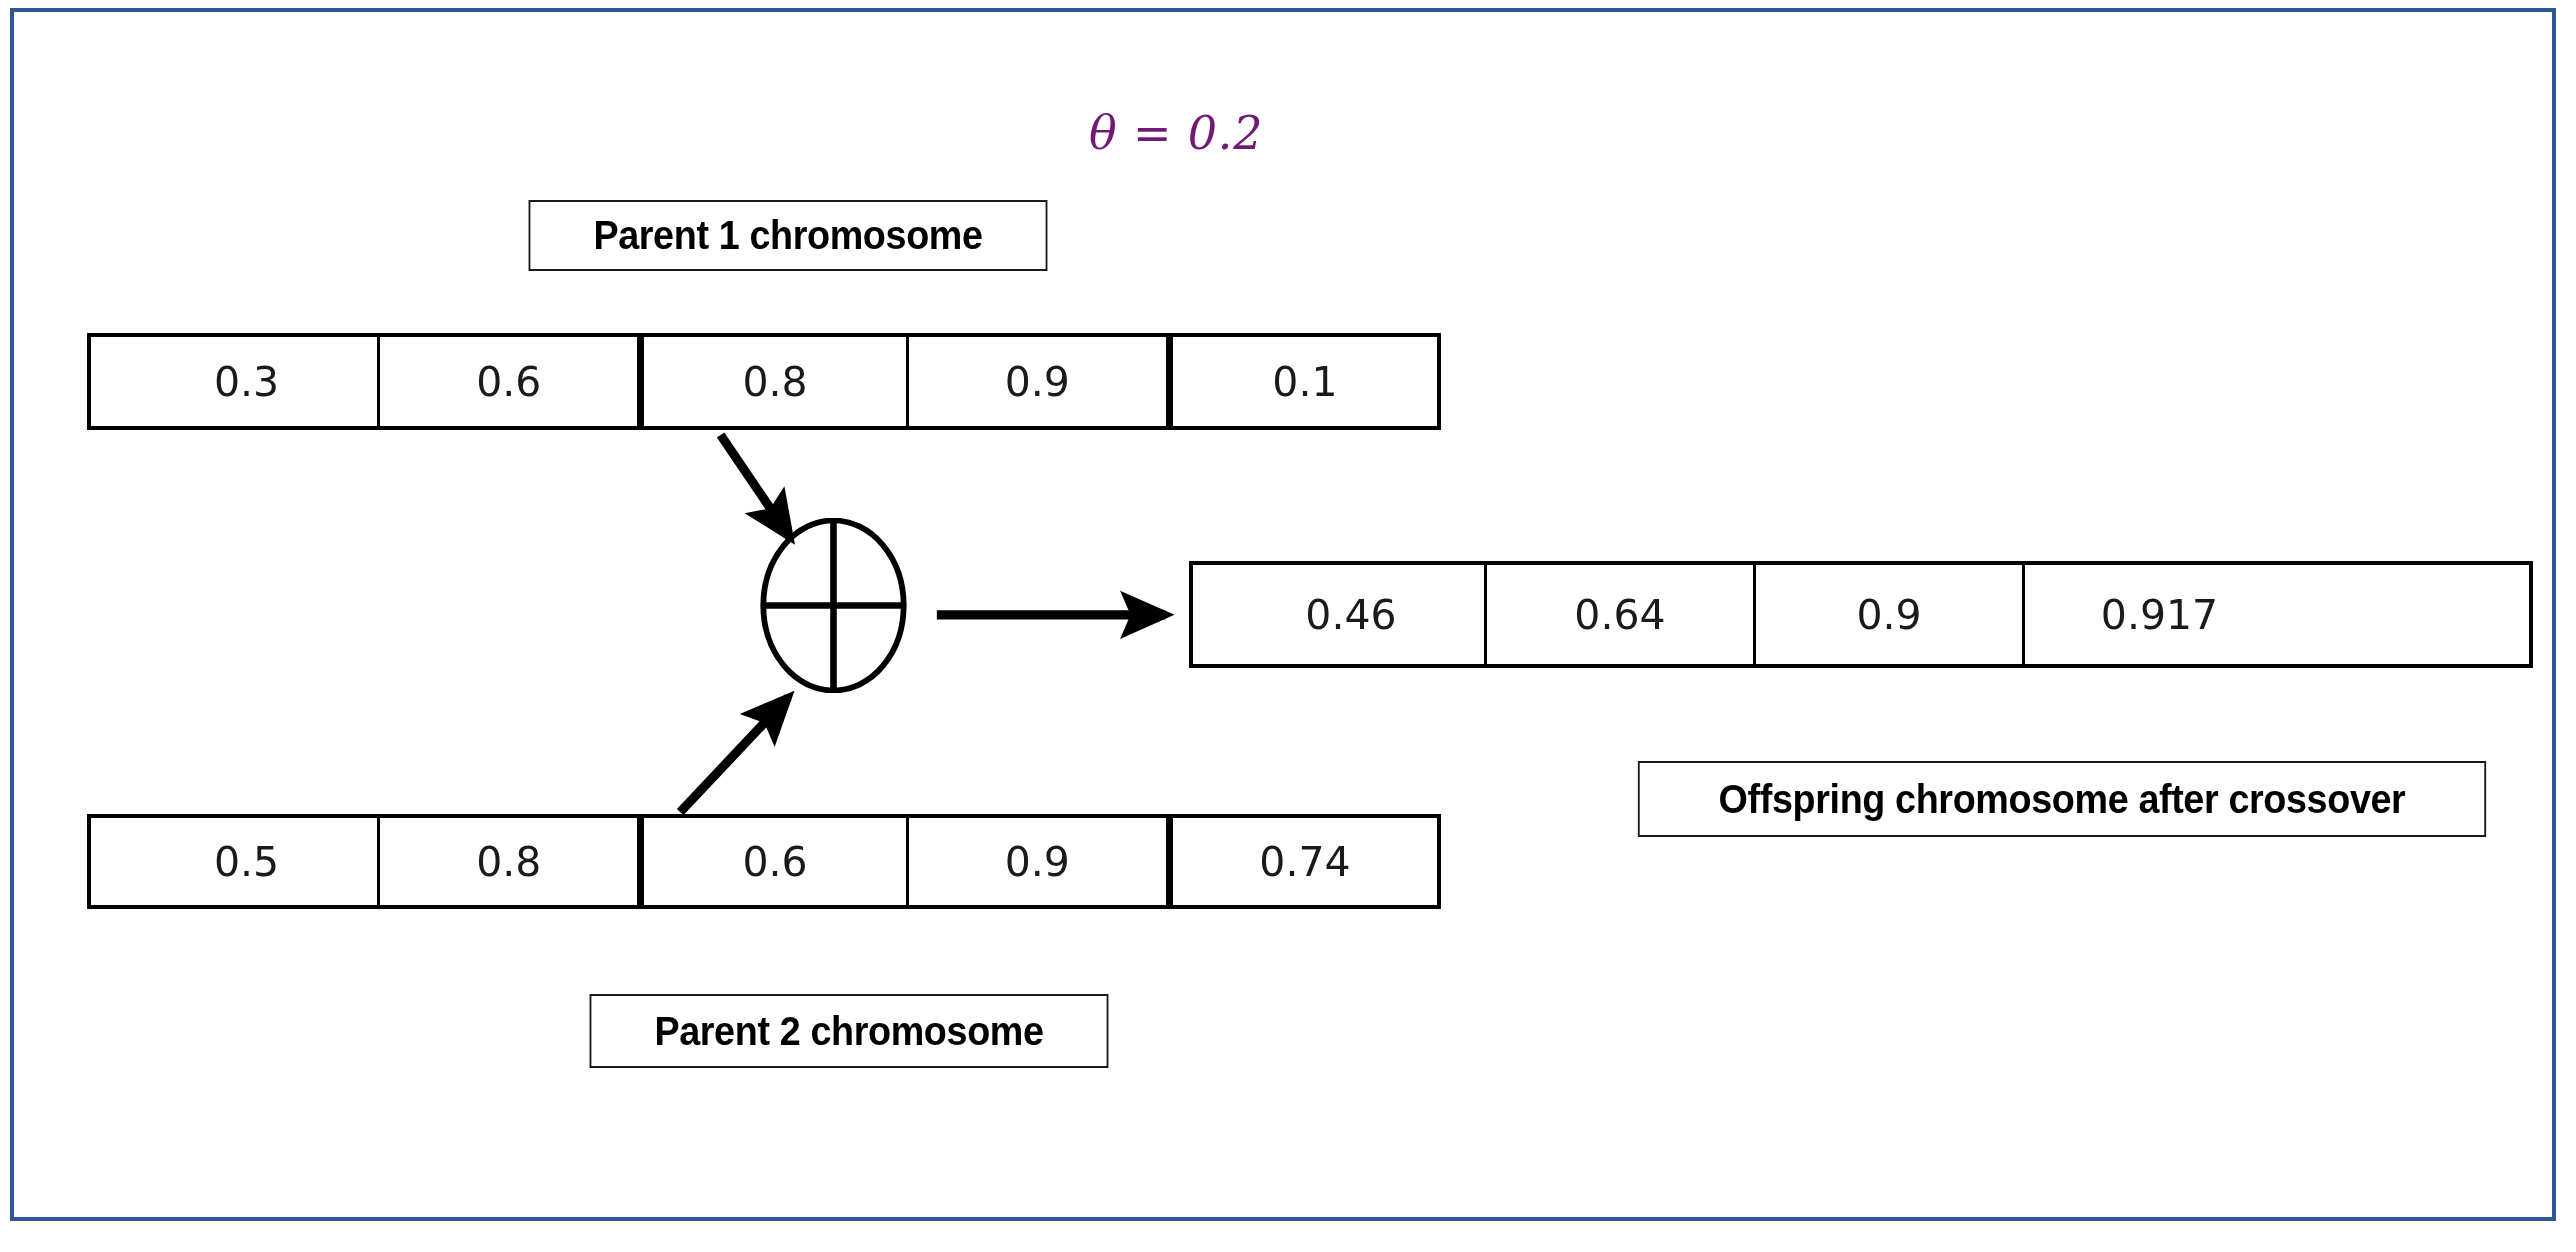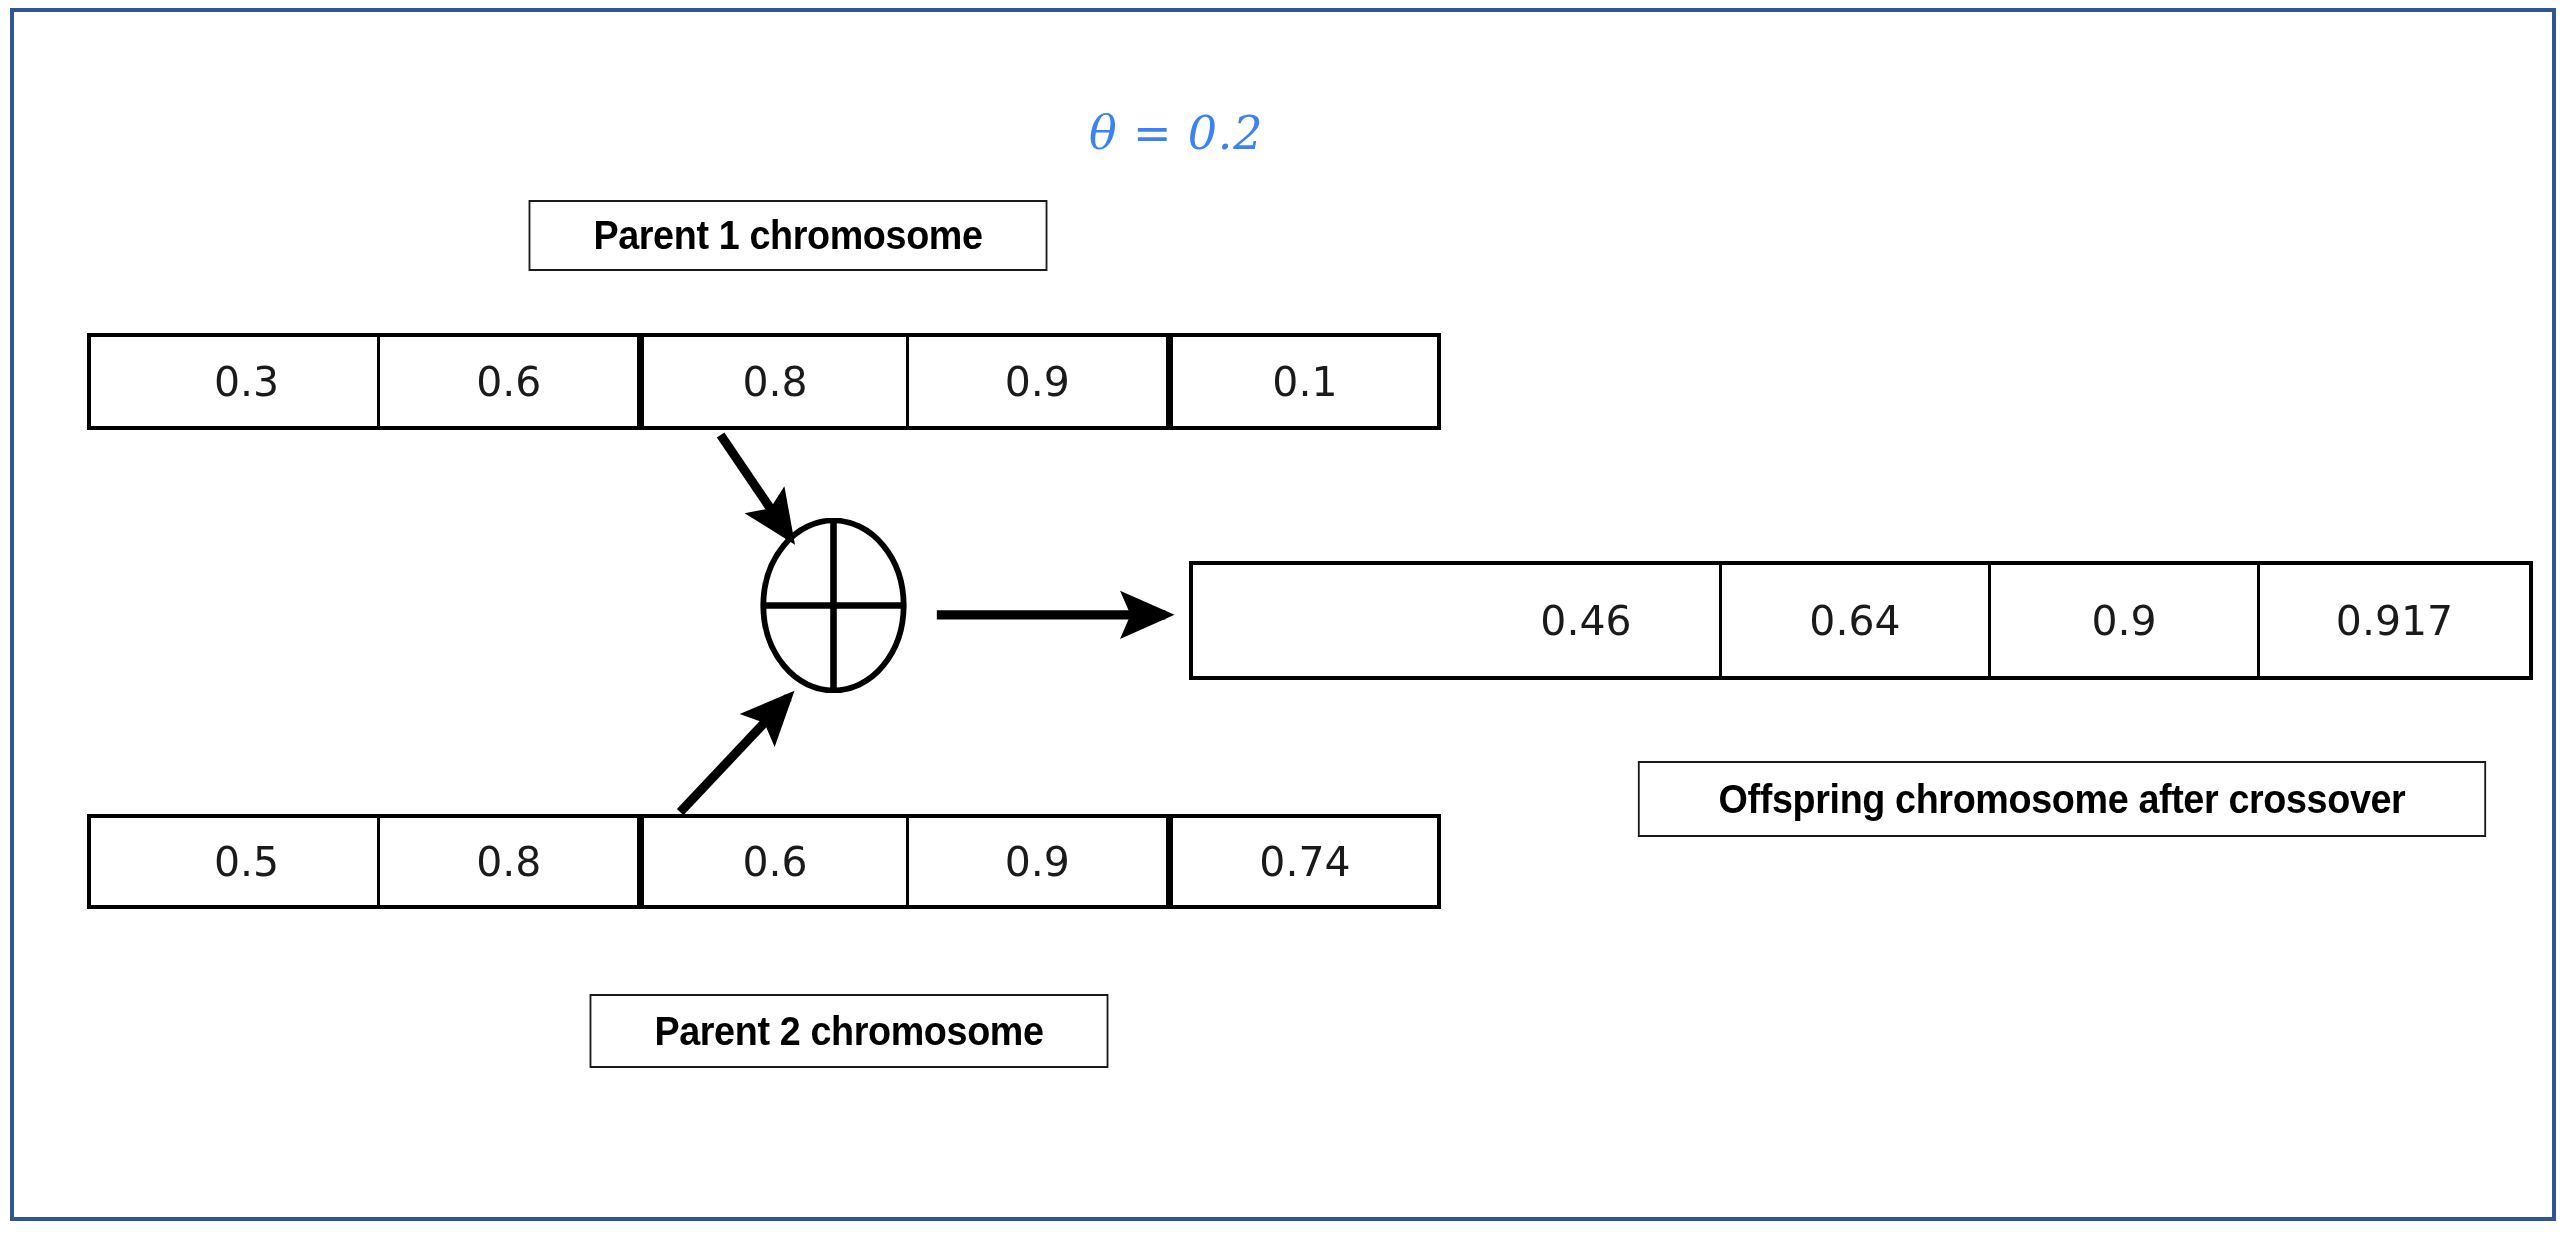--- a/index.html
+++ b/index.html
@@ -31,21 +31,21 @@
     background: #ffffff;
   }
   
   #theta-formula {
     position: absolute;
     left: 1089px;
     top: 106px;
     font-family: "DejaVu Serif", serif;
     font-size: 46px;
     font-style: italic;
-    color: #3b82f6;
+    color: #701a75;
     white-space: nowrap;
     letter-spacing: 0.8px;
   }
   
   .label-box {
     position: absolute;
     border: 2.5px solid #1a1a1a;
     background: #ffffff;
     box-sizing: border-box;
     display: flex;
@@ -119,22 +119,21 @@
     width: 1354px;
     height: 95px;
   }
   #row-parent2 .chromo-cell { width: 271px; }
 
   
   #row-offspring {
     left: 1189px;
     top: 561px;
     width: 1344px;
-    height: 119px;
-    justify-content: flex-end;
+    height: 107px;
   }
   #row-offspring .chromo-cell { width: 269px; }
 
   
   #crossover-op {
     position: absolute;
     left: 759px;
     top: 518px;
     width: 149px;
     height: 175px;

